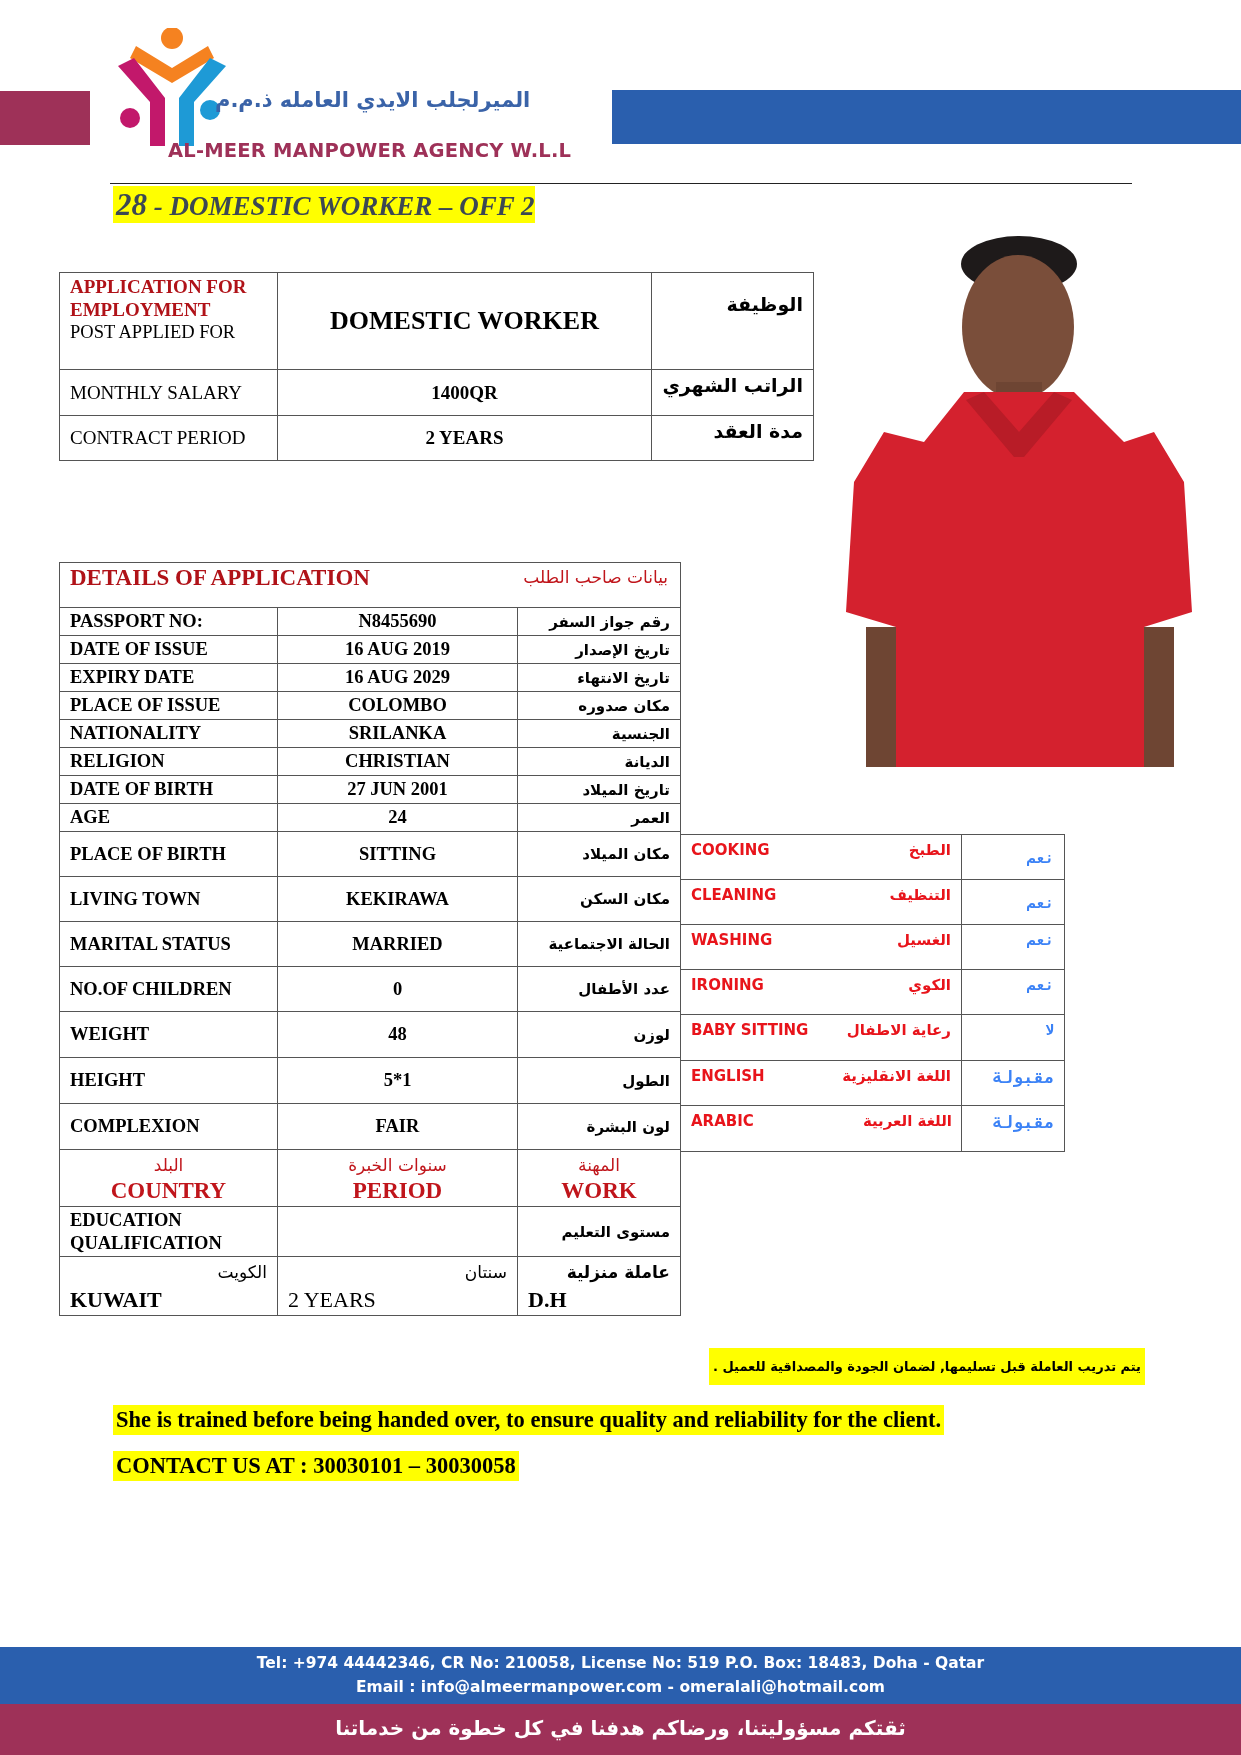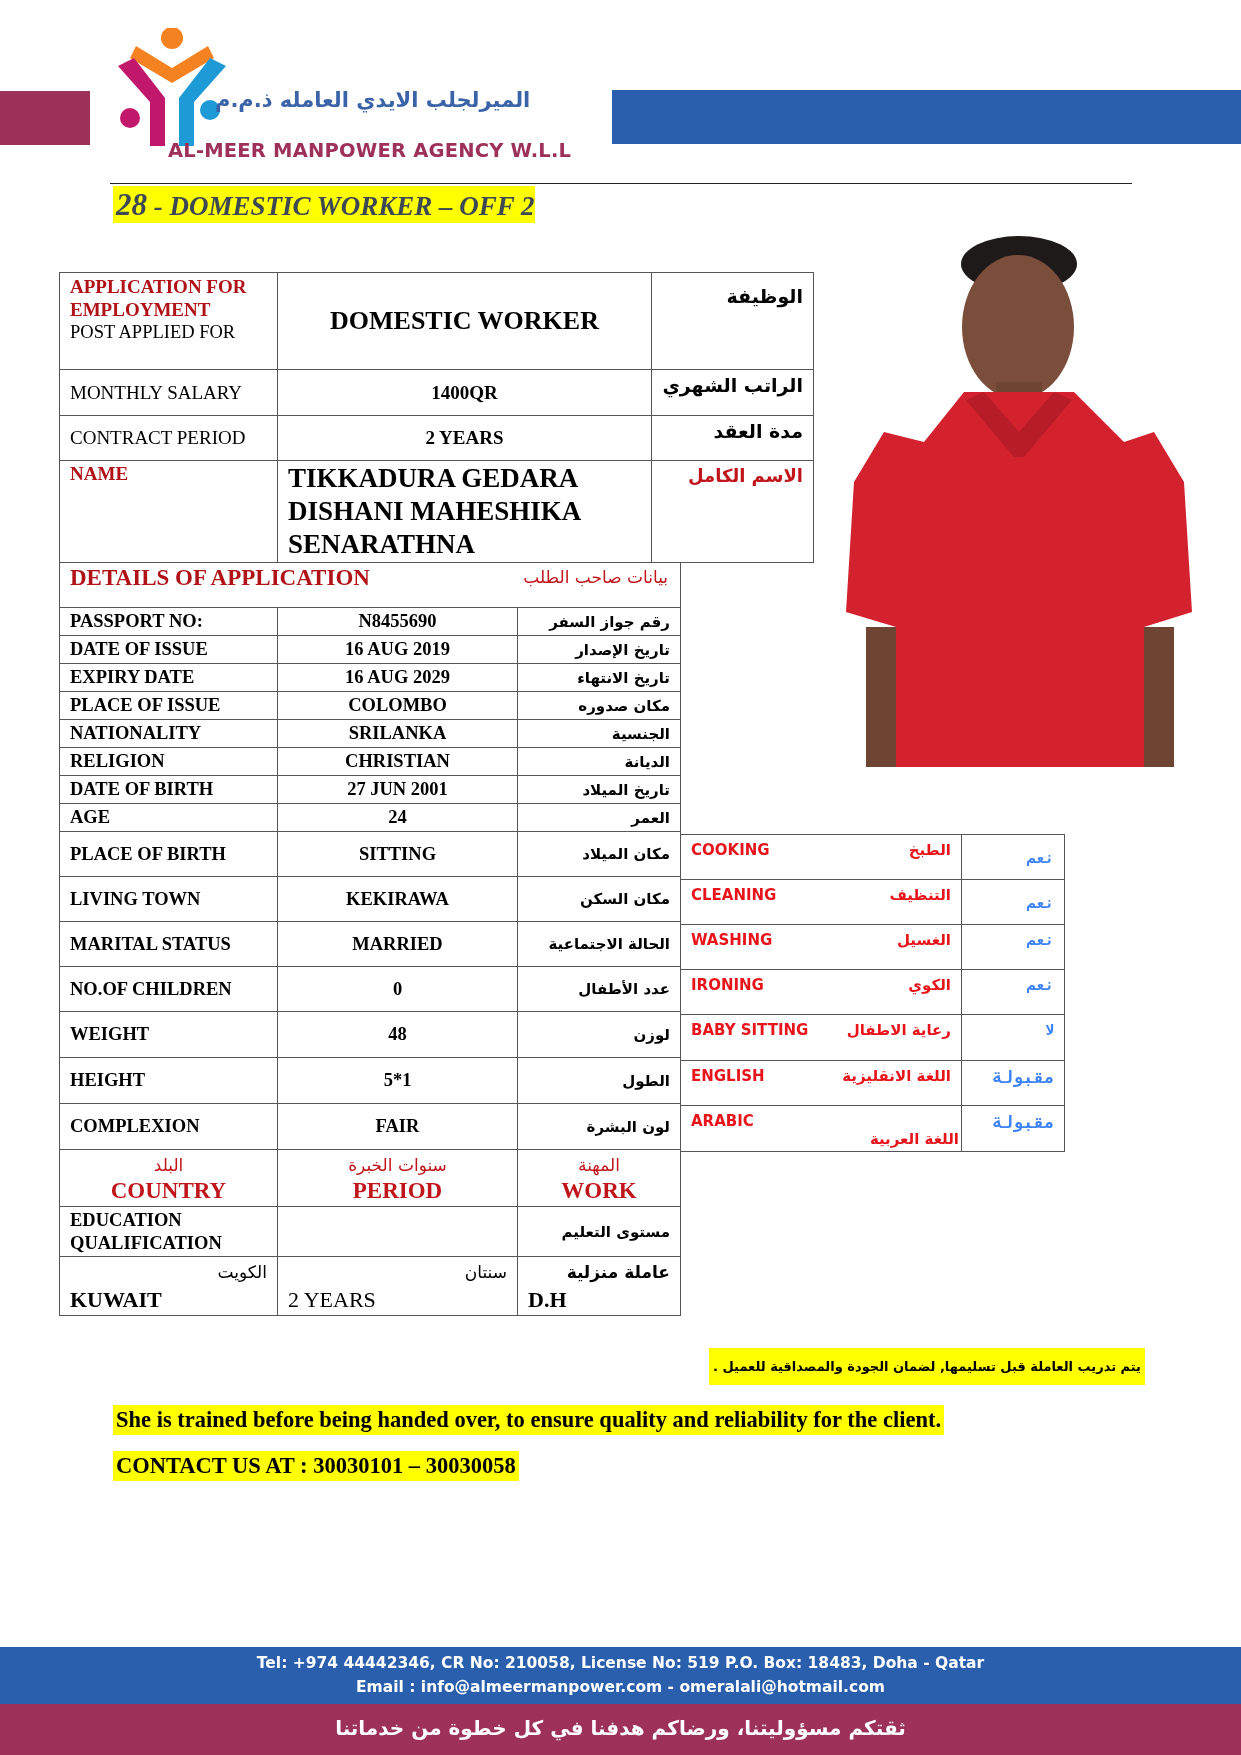--- a/index.html
+++ b/index.html
@@ -61,36 +61,31 @@
       <col style="width:374px">
       <col style="width:162px">
     </colgroup>
   <tbody>
       <tr style="height:97px">
     <td style="vertical-align:top;padding-top:2px;line-height:23px;">
       <div class="darkred" style="font-weight:bold;">APPLICATION FOR EMPLOYMENT</div>
       <div class="lab">POST APPLIED FOR</div>
     </td>
     <td class="val" style="font-size:26px;">DOMESTIC WORKER</td>
-    <td class="ar" style="vertical-align:top;padding-top:12px;">الوظيفة</td>
+    <td class="ar" style="vertical-align:top;padding-top:20px;">الوظيفة</td>
   </tr>
   <tr style="height:46px">
     <td class="lab">MONTHLY SALARY</td>
     <td class="val">1400QR</td>
     <td class="ar" style="vertical-align:top;padding-top:4px;">الراتب الشهري</td>
   </tr>
   <tr style="height:45px">
     <td class="lab">CONTRACT PERIOD</td>
     <td class="val">2 YEARS</td>
     <td class="ar" style="vertical-align:top;padding-top:4px;">مدة العقد</td>
-  </tr>
-  <tr style="height:102px">
-    <td class="darkred" style="vertical-align:top;padding-top:2px;font-weight:bold;">NAME</td>
-    <td style="vertical-align:top;font-weight:bold;font-size:27px;line-height:33px;padding-top:1px;">TIKKADURA GEDARA DISHANI MAHESHIKA SENARATHNA</td>
-    <td class="ar red" style="vertical-align:top;padding-top:4px;font-size:18px;">الاسم الكامل</td>
   </tr>
 </tbody>
   </table>
 
 <table class="details" style="left:59px;top:562px;width:621px;">
   <colgroup>
       <col style="width:218px">
       <col style="width:240px">
       <col style="width:163px">
     </colgroup>
@@ -237,21 +232,21 @@
       </tr>
   <tr style="height:46px">
         <td style="position:relative;"><span>BABY SITTING</span><span style="position:absolute;right:10px;top:6px;direction:rtl;">رعاية الاطفال</span></td>
         <td class="ans">لا</td>
       </tr>
   <tr style="height:45px">
         <td style="position:relative;"><span>ENGLISH</span><span style="position:absolute;right:10px;top:6px;direction:rtl;">اللغة الانقليزية</span></td>
         <td class="ans" style="font-size:17px;">مقبولة</td>
       </tr>
   <tr style="height:46px">
-        <td style="position:relative;"><span>ARABIC</span><span style="position:absolute;right:2px;top:6px;direction:rtl;margin-top:18px;">اللغة العربية</span></td>
+        <td style="position:relative;"><span>ARABIC</span><span style="position:absolute;right:9px;top:6px;direction:rtl;">اللغة العربية</span></td>
         <td class="ans" style="font-size:17px;">مقبولة</td>
       </tr>
 </tbody>
   </table>
 
 <svg class="abs photo" viewBox="0 0 382 535">
   <rect width="382" height="535" fill="#ffffff"></rect>
   <ellipse cx="195" cy="32" rx="58" ry="28" fill="#1e1a1a"></ellipse>
   <ellipse cx="194" cy="95" rx="56" ry="72" fill="#7a4e3a"></ellipse>
   <rect x="172" y="150" width="46" height="30" fill="#6e4533"></rect>

